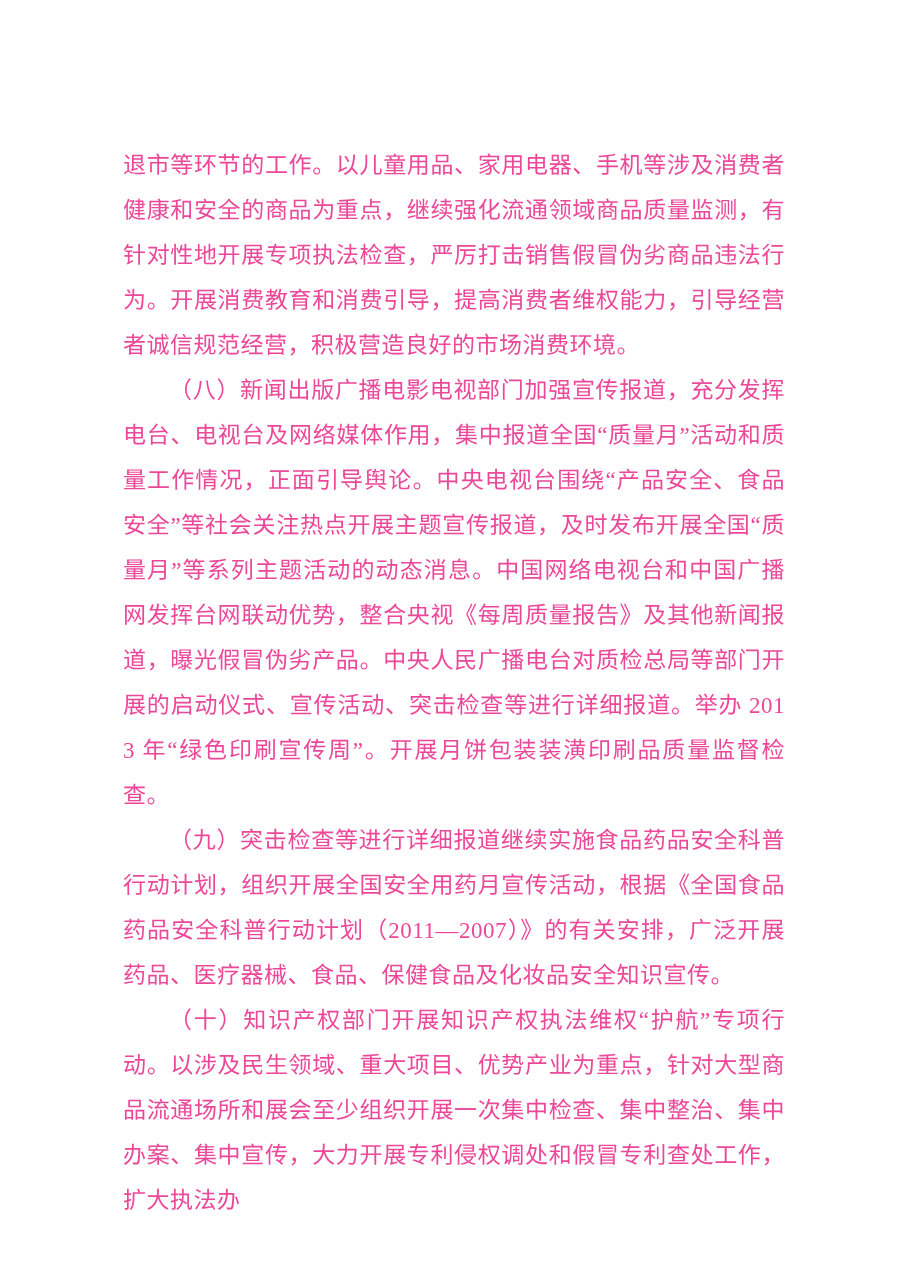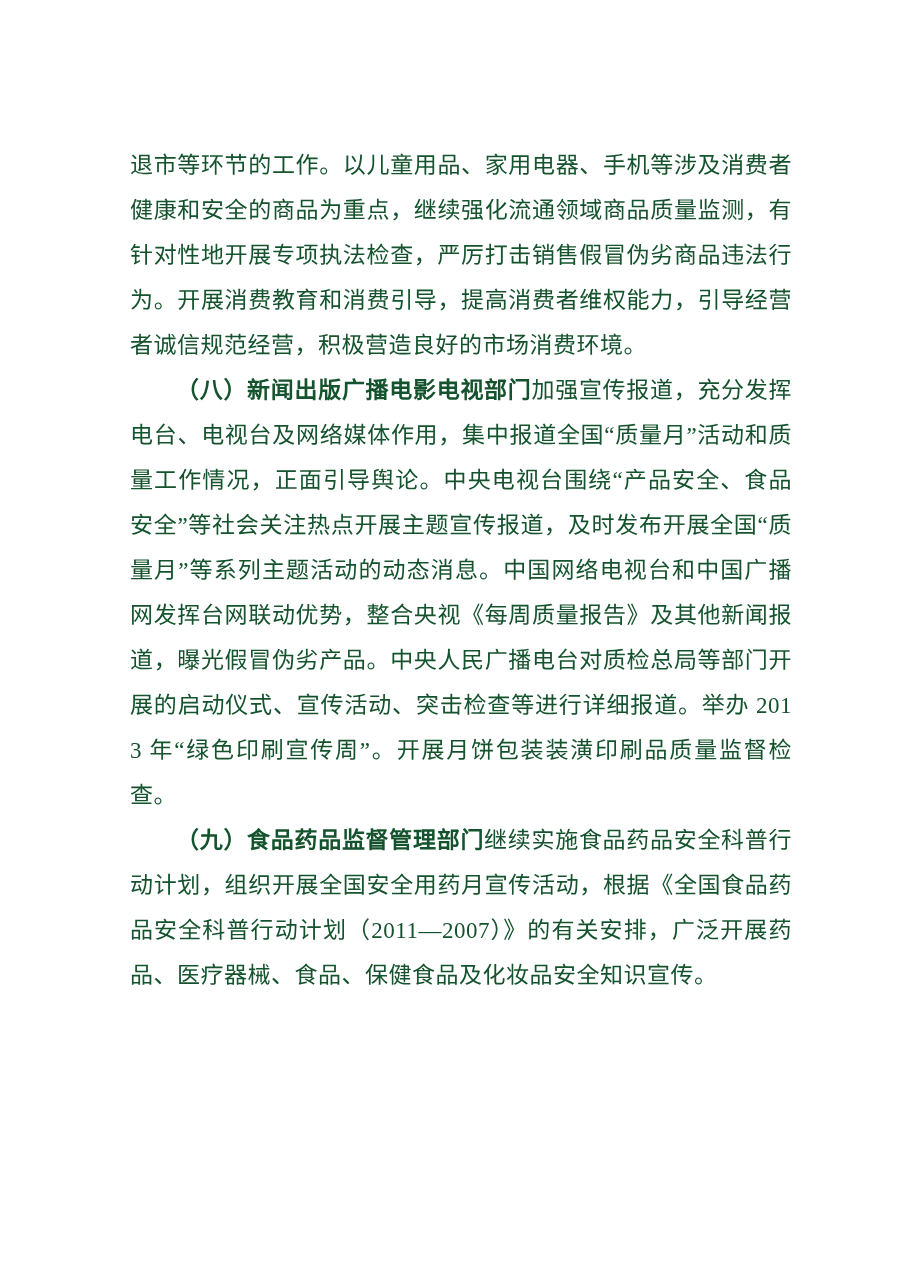--- a/index.html
+++ b/index.html
@@ -10,48 +10,49 @@
   .page {
     position: relative;
     width: 900px;
     height: 1273px;
     background: #ffffff;
     overflow: hidden;
     font-family: "Liberation Serif", "DejaVu Serif", serif;
   }
   .content {
     position: absolute;
-    left: 130px;
+    left: 123px;
     top: 143px;
     width: 662px;
-    color: #14532d;
+    color: #ec4899;
   }
   .para {
     margin: 0;
     padding: 0;
     font-size: 23px;
     line-height: 45px;
     text-align: justify;
     letter-spacing: 0.5px;
     word-break: break-all;
   }
   .para.indent {
     text-indent: 2em;
   }
   .lead {
-    font-weight: bold;
+    font-weight: normal;
   }
 </style>
 </head>
 <body>
 
 <div class="page">
   <div class="content">
 
     <p class="para"><span class="lead"></span><span>退市等环节的工作。以儿童用品、家用电器、手机等涉及消费者健康和安全的商品为重点，继续强化流通领域商品质量监测，有针对性地开展专项执法检查，严厉打击销售假冒伪劣商品违法行为。开展消费教育和消费引导，提高消费者维权能力，引导经营者诚信规范经营，积极营造良好的市场消费环境。</span></p>
 
     <p class="para indent"><span class="lead">（八）新闻出版广播电影电视部门</span><span>加强宣传报道，充分发挥电台、电视台及网络媒体作用，集中报道全国“质量月”活动和质量工作情况，正面引导舆论。中央电视台围绕“产品安全、食品安全”等社会关注热点开展主题宣传报道，及时发布开展全国“质量月”等系列主题活动的动态消息。中国网络电视台和中国广播网发挥台网联动优势，整合央视《每周质量报告》及其他新闻报道，曝光假冒伪劣产品。中央人民广播电台对质检总局等部门开展的启动仪式、宣传活动、突击检查等进行详细报道。举办 2013 年“绿色印刷宣传周”。开展月饼包装装潢印刷品质量监督检查。</span></p>
 
-    <p class="para indent"><span class="lead">（九）食品药品监督管理部门</span><span>继续实施食品药品安全科普行动计划，组织开展全国安全用药月宣传活动，根据《全国食品药品安全科普行动计划（2011—2007）》的有关安排，广泛开展药品、医疗器械、食品、保健食品及化妆品安全知识宣传。</span></p>
+    <p class="para indent"><span class="lead">（九）突击检查等进行详细报道</span><span>继续实施食品药品安全科普行动计划，组织开展全国安全用药月宣传活动，根据《全国食品药品安全科普行动计划（2011—2007）》的有关安排，广泛开展药品、医疗器械、食品、保健食品及化妆品安全知识宣传。</span></p>
 
+    <p class="para indent"><span class="lead">（十）知识产权部门</span><span>开展知识产权执法维权“护航”专项行动。以涉及民生领域、重大项目、优势产业为重点，针对大型商品流通场所和展会至少组织开展一次集中检查、集中整治、集中办案、集中宣传，大力开展专利侵权调处和假冒专利查处工作，扩大执法办</span></p>
 
   </div>
 </div>
 
 </body></html>

